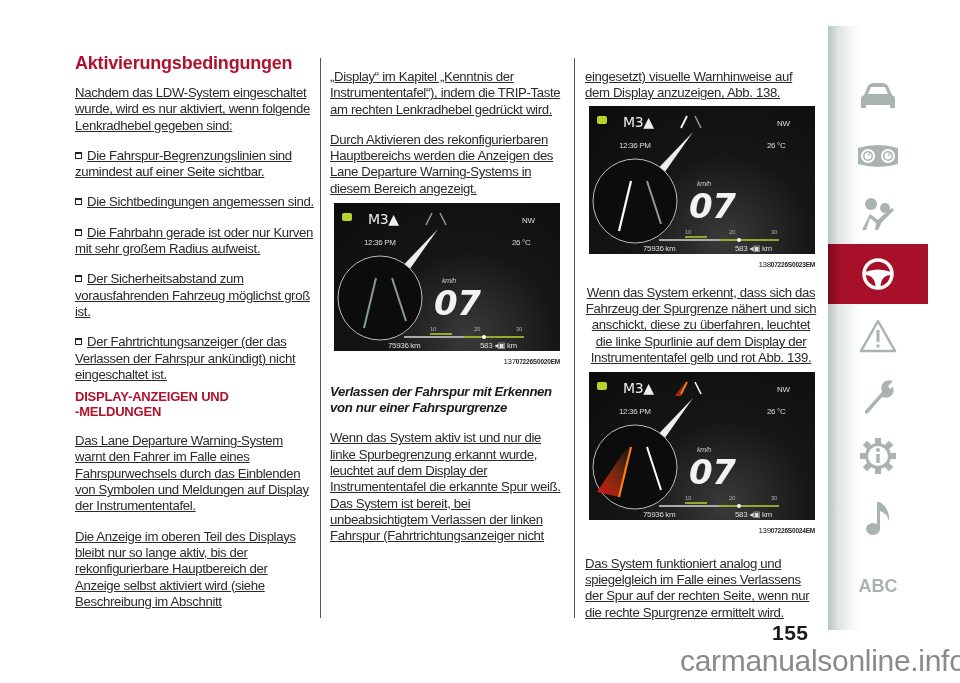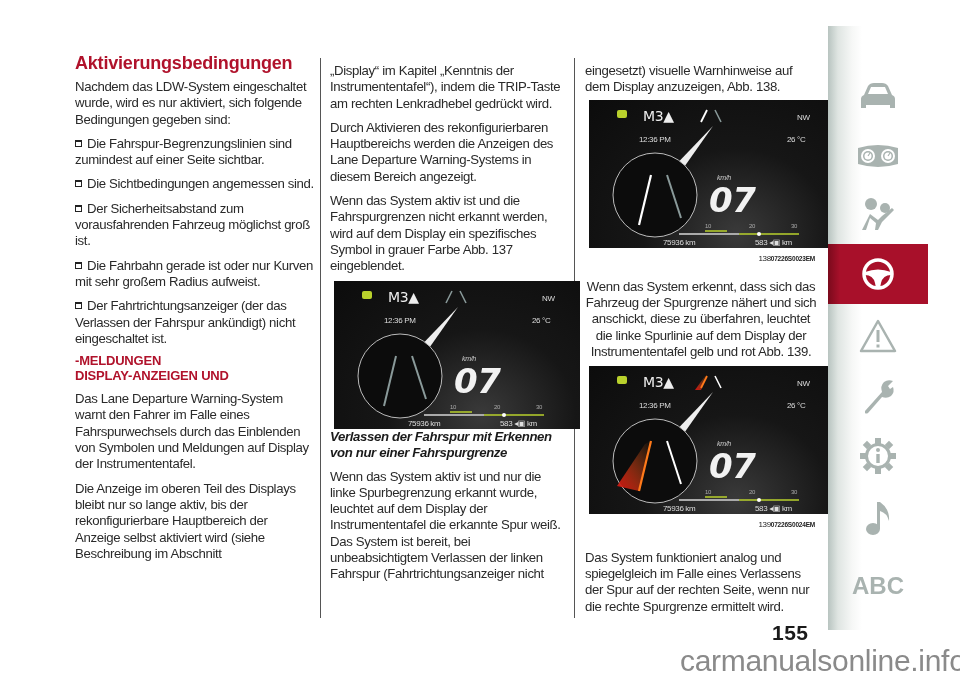--- a/index.html
+++ b/index.html
@@ -5,61 +5,60 @@
   html, body { margin:0; padding:0; }
   body { width:960px; height:683px; background:#ffffff; position:relative; overflow:hidden;
          font-family:"Liberation Sans", sans-serif; color:#2a2a2a; }
   .col { position:absolute; top:55px; font-size:13.2px; line-height:16.3px; letter-spacing:-0.35px; }
   .col1 { left:75px; width:240px; }
   .col2 { left:330px; width:234px; }
   .col3 { left:585px; width:232px; }
   .vrule { position:absolute; width:1px; background:#555; top:58px; height:560px; }
   .h-red { color:#b0122b; font-weight:bold; font-size:18px; line-height:16px; letter-spacing:-0.2px; }
   .h-red-caps { color:#b0122b; font-weight:bold; font-size:13px; line-height:15px; margin-top:6px; letter-spacing:-0.2px; }
-  .h-italic { font-weight:bold; font-style:italic; font-size:13.2px; line-height:16px; color:#1a1a1a; }
-  p { margin:8px 0 4px 0; }
+  .h-italic { font-weight:bold; font-style:italic; font-size:13.2px; line-height:16px; color:#1a1a1a; margin-top:14px; }
+  p { margin:14px 0 4px 0;text-decoration:underline; }
   .bullet::before { content:""; display:inline-block; width:7px; height:7px; border:1.3px solid #222; margin-right:5px; vertical-align:1px; box-sizing:border-box; border-top-width:2px;}
   .fig { position:relative; margin-top:6px; }
   .fig-img { width:226px; height:148px; background:#111; position:relative; overflow:hidden; margin-left:4px;
-             background:radial-gradient(ellipse at 60% 90%, #3a3a3a 0%, #161616 45%, #0c0c0c 100%);padding-left:20px; }
+             background:radial-gradient(ellipse at 60% 90%, #3a3a3a 0%, #161616 45%, #0c0c0c 100%); }
   .fig-cap { display:flex; justify-content:flex-end; font-size:8px; margin:3px 0 0 4px; width:226px; color:#222; }
   .fig-cap .code { font-weight:bold; font-size:6.5px; letter-spacing:-0.2px; }
   .sidebar { position:absolute; left:828px; top:26px; width:100px; height:604px;
              background:linear-gradient(to right, #b8c4c0 0px, #dfe5e2 10px, #f6f7f6 24px, #ffffff 34px); }
   .side-item { position:absolute; left:0; width:100px; height:60px; display:flex; align-items:center; justify-content:center; }
   .side-item.active { background:linear-gradient(to right, #7a0a1c 0px, #a8102a 12px, #a8102a 100%); }
   .page-num { position:absolute; left:772px; top:621px; font-size:21px; font-weight:bold; color:#1a1a1a; letter-spacing:0.5px;}
   .watermark { position:absolute; left:680px; top:644px; font-size:30px; color:#8a8a8a; letter-spacing:-0.3px; }
 </style>
 </head>
 <body>
 
 <div class="col col1">
   <div class="h-red">Aktivierungsbedingungen</div>
-  <p>Nachdem das LDW-System eingeschaltet wurde, wird es nur aktiviert, sich folgende Bedingungen gegeben sind:</p>
+  <p>Nachdem das LDW-System eingeschaltet wurde, wird es nur aktiviert, wenn folgende Lenkradhebel gegeben sind:</p>
   <p class="bullet">Die Fahrspur-Begrenzungslinien sind zumindest auf einer Seite sichtbar.</p>
   <p class="bullet">Die Sichtbedingungen angemessen sind.</p>
+  <p class="bullet">Die Fahrbahn gerade ist oder nur Kurven mit sehr großem Radius aufweist.</p>
   <p class="bullet">Der Sicherheitsabstand zum vorausfahrenden Fahrzeug möglichst groß ist.</p>
-  <p class="bullet">Die Fahrbahn gerade ist oder nur Kurven mit sehr großem Radius aufweist.</p>
   <p class="bullet">Der Fahrtrichtungsanzeiger (der das Verlassen der Fahrspur ankündigt) nicht eingeschaltet ist.</p>
   <div class="h-red-caps">
+    <div>DISPLAY-ANZEIGEN UND</div>
     <div>-MELDUNGEN</div>
-    <div>DISPLAY-ANZEIGEN UND</div>
   </div>
   <p>Das Lane Departure Warning-System warnt den Fahrer im Falle eines Fahrspurwechsels durch das Einblenden von Symbolen und Meldungen auf Display der Instrumententafel.</p>
   <p>Die Anzeige im oberen Teil des Displays bleibt nur so lange aktiv, bis der rekonfigurierbare Hauptbereich der Anzeige selbst aktiviert wird (siehe Beschreibung im Abschnitt</p>
 </div>
 
 <div class="vrule" style="left:320px;"></div>
 <div class="vrule" style="left:574px;"></div>
 
 <div class="col col2">
   <p>„Display“ im Kapitel „Kenntnis der Instrumententafel“), indem die TRIP-Taste am rechten Lenkradhebel gedrückt wird.</p>
   <p>Durch Aktivieren des rekonfigurierbaren Hauptbereichs werden die Anzeigen des Lane Departure Warning-Systems in diesem Bereich angezeigt.</p>
-  <p>Wenn das System aktiv ist und die Fahrspurgrenzen nicht erkannt werden, wird auf dem Display ein spezifisches Symbol in grauer Farbe Abb. 137 eingeblendet.</p>
 
   <div class="fig">
     <div class="fig-img">
       <svg width="226" height="148" viewBox="0 0 226 148">
         <rect x="8" y="10" width="10" height="8" fill="#b9d12c" rx="2"></rect>
         <text x="34" y="21" fill="#eee" font-size="14" font-family="DejaVu Sans">M3▲</text>
         <line x1="92" y1="22" x2="98" y2="10" stroke="#8a9a9a" stroke-width="1.5"></line>
         <line x1="106" y1="10" x2="112" y2="22" stroke="#8a9a9a" stroke-width="1.5"></line>
         <text x="188" y="20" fill="#ddd" font-size="8">NW</text>
         <text x="30" y="42" fill="#ddd" font-size="8">12:36 PM</text>
@@ -73,20 +72,24 @@
         <text x="96" y="128" fill="#aaa" font-size="6">10</text>
         <text x="140" y="128" fill="#aaa" font-size="6">20</text>
         <text x="182" y="128" fill="#aaa" font-size="6">30</text>
         <line x1="70" y1="134" x2="130" y2="134" stroke="#aaa" stroke-width="2"></line>
         <line x1="96" y1="131" x2="118" y2="131" stroke="#b9d12c" stroke-width="1.5"></line>
         <line x1="130" y1="134" x2="190" y2="134" stroke="#b9d12c" stroke-width="1.5"></line>
         <circle cx="150" cy="134" r="2" fill="#fff"></circle>
         <text x="54" y="145" fill="#ddd" font-size="8">75936 km</text>
         <text x="146" y="145" fill="#ddd" font-size="8">583 ◂▣ km</text>
       </svg>
+    </div>
+    <div class="fig-cap">
+      <span>137</span>
+      <span class="code">07226S0020EM</span>
     </div>
   </div>
 
   <div class="h-italic">Verlassen der Fahrspur mit Erkennen von nur einer Fahrspurgrenze</div>
   <p>Wenn das System aktiv ist und nur die linke Spurbegrenzung erkannt wurde, leuchtet auf dem Display der Instrumententafel die erkannte Spur weiß. Das System ist bereit, bei unbeabsichtigtem Verlassen der linken Fahrspur (Fahrtrichtungsanzeiger nicht</p>
 </div>
 
 <div class="col col3">
   <p>eingesetzt) visuelle Warnhinweise auf dem Display anzuzeigen, Abb. 138.</p>
 
@@ -232,18 +235,18 @@
     </svg>
   </div>
   <div class="side-item" style="top:462px;">
     <svg width="30" height="38" viewBox="0 0 30 38">
       <ellipse cx="10" cy="30" rx="7" ry="6" fill="#a9b3b0"></ellipse>
       <rect x="14" y="3" width="3" height="27" fill="#a9b3b0"></rect>
       <path d="M17 3 Q27 10 26 22 Q24 14 17 12 Z" fill="#a9b3b0"></path>
     </svg>
   </div>
   <div class="side-item" style="top:530px;">
-    <span style="font-family:'Liberation Sans',sans-serif; font-weight:bold; font-size:24px; color:#a9b3b0;">ABC</span>
+    <span style="font-family:'Liberation Sans',sans-serif; font-weight:bold; font-size:18px; color:#a9b3b0;">ABC</span>
   </div>
 </div>
 
 <div class="page-num">155</div>
 <div class="watermark">carmanualsonline.info</div>
 
 </body></html>

